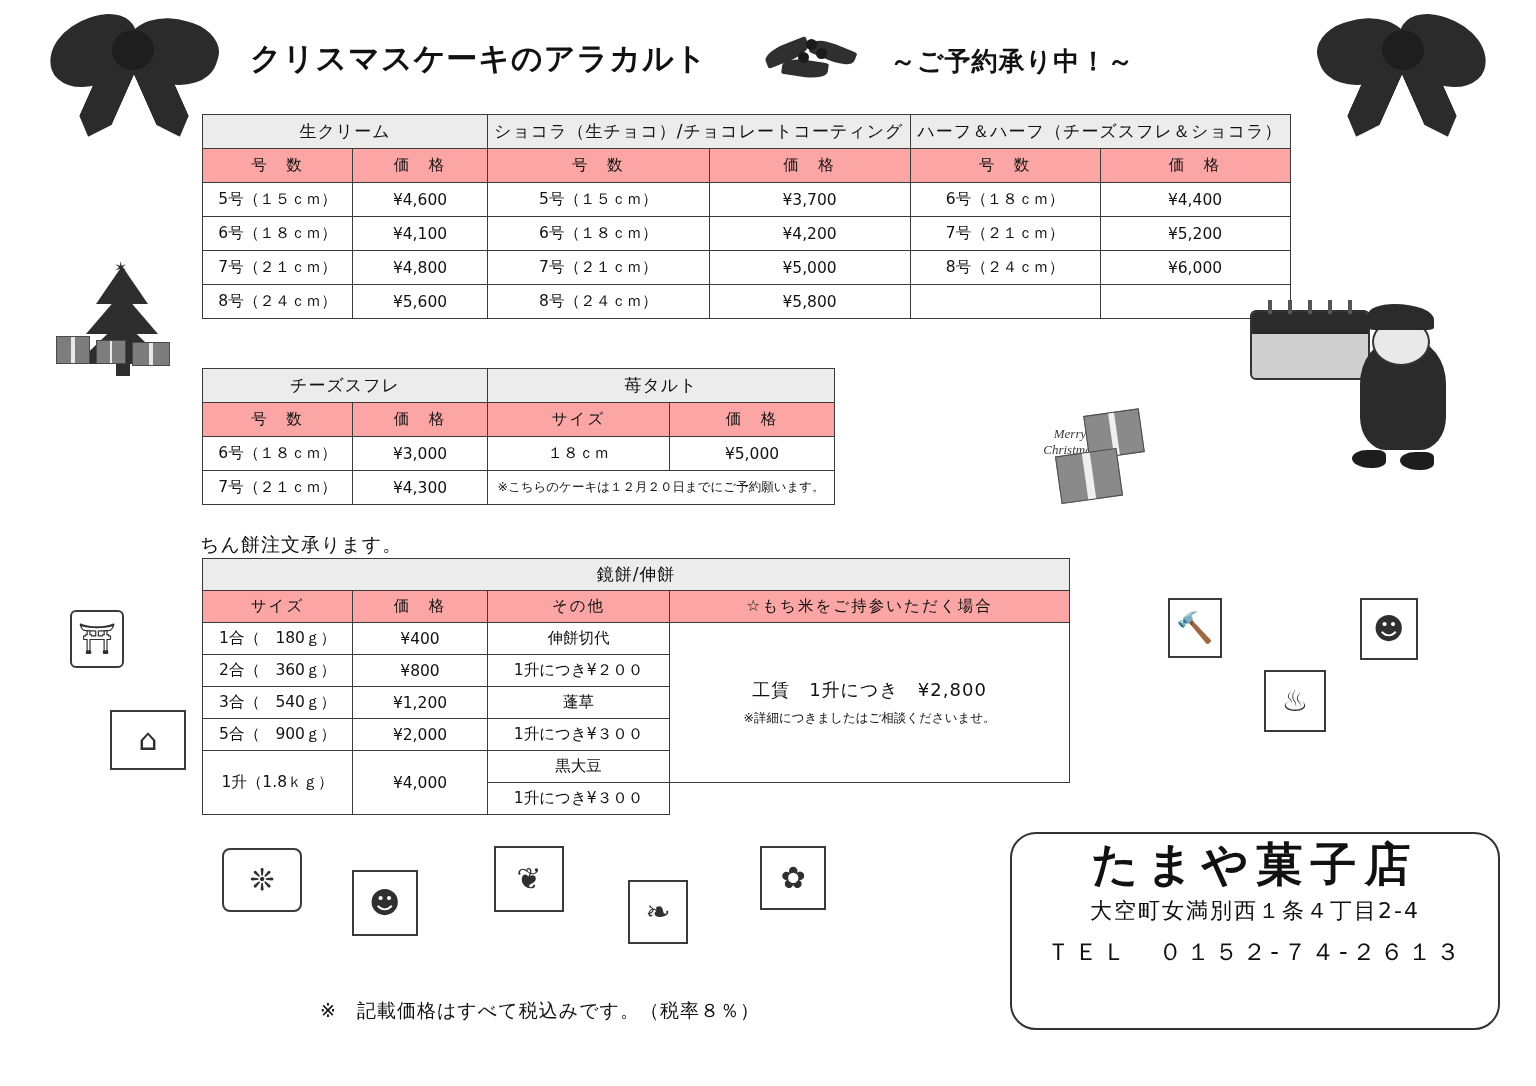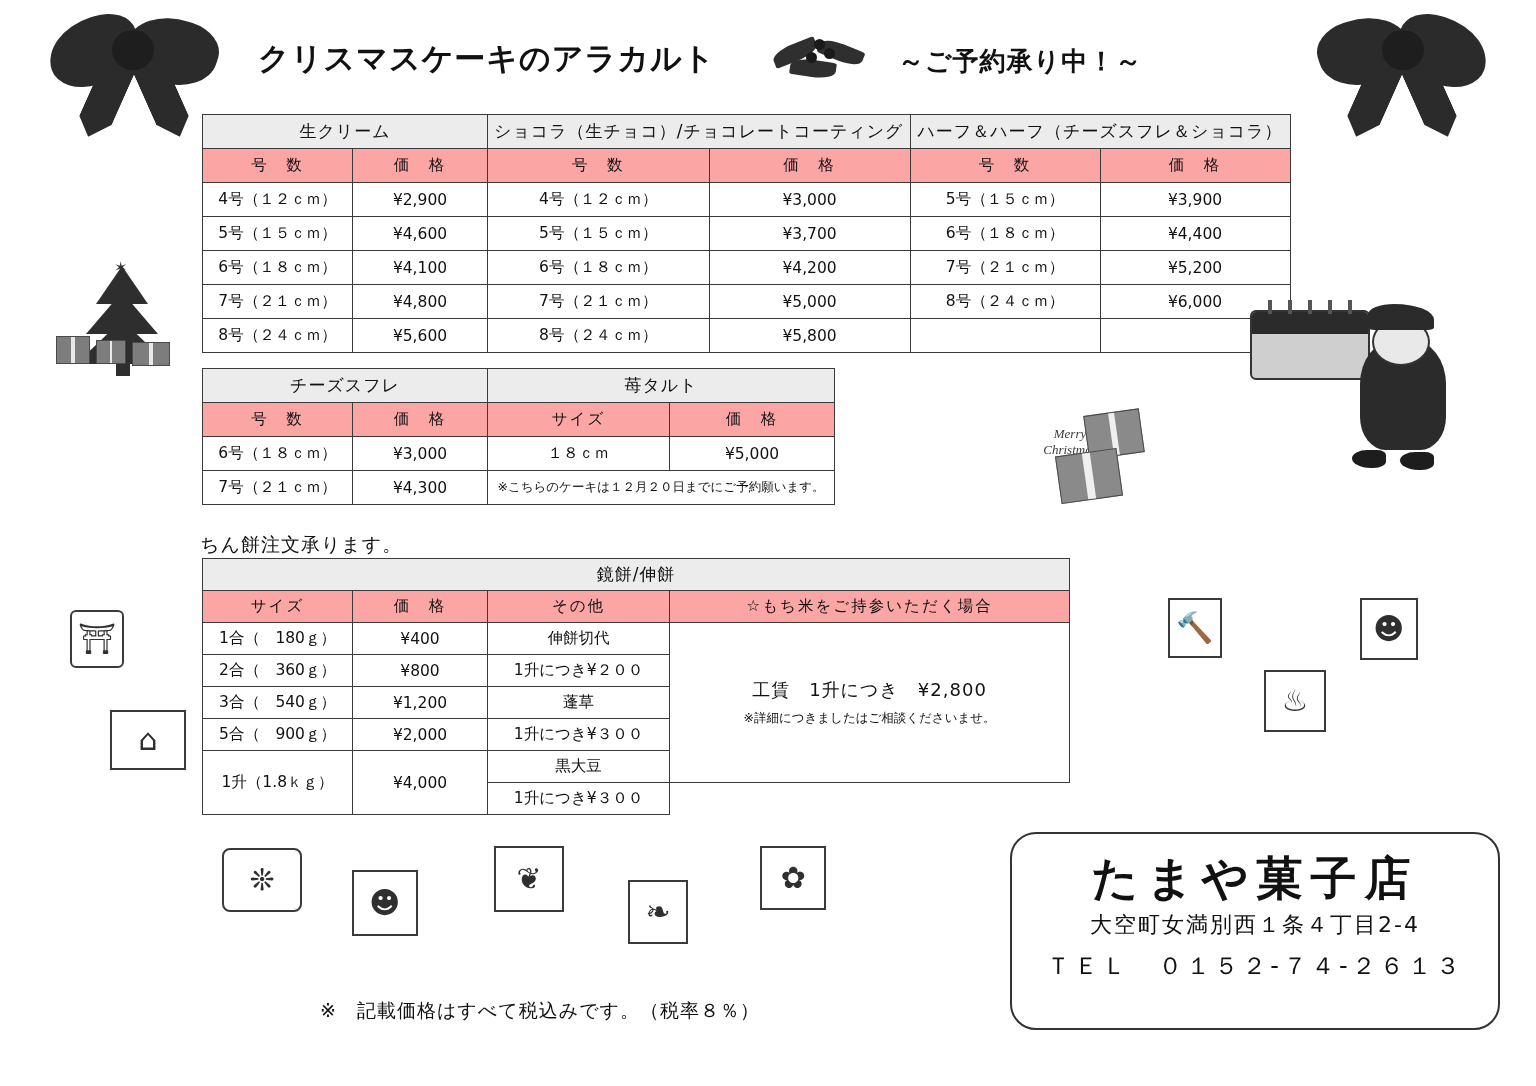--- a/index.html
+++ b/index.html
@@ -28,21 +28,21 @@
   }
   .ribbon .tail {
     position:absolute; width:34px; height:82px; background:#2b2b2b;
   }
   .ribbon .tail.a { left:40px; top:48px; transform:rotate(16deg) skewX(-8deg); clip-path:polygon(0 0,100% 0,100% 78%,50% 100%,0 78%); }
   .ribbon .tail.b { left:98px; top:48px; transform:rotate(-16deg) skewX(8deg); clip-path:polygon(0 0,100% 0,100% 78%,50% 100%,0 78%); }
   #ribbon-left { left:48px; top:10px; }
   #ribbon-right { right:48px; top:10px; transform:scaleX(-1); }
 
   
-  .header { position:absolute; left:250px; top:38px; width:1000px; height:56px;margin-left:8px; }
+  .header { position:absolute; left:250px; top:38px; width:1000px; height:56px; }
   .title-main {
     position:absolute; left:0; top:0;
     font-size:31px; font-weight:bold; letter-spacing:1px;
     font-family:"DejaVu Sans", sans-serif;
     white-space:nowrap;
   }
   .title-sub {
     position:absolute; left:640px; top:6px;
     font-size:26px; font-weight:bold; letter-spacing:1px;
     font-family:"DejaVu Sans", sans-serif;
@@ -120,21 +120,21 @@
   .bring-note { font-size:12.5px; margin-top:8px; }
 
   
   .tax-note {
     position:absolute; left:320px; top:998px;
     font-size:19px; font-family:"DejaVu Sans", sans-serif; letter-spacing:1px;
   }
   .shop-box {
     position:absolute; left:1010px; top:832px; width:490px; height:198px;
     border:2px solid #333; border-radius:26px; background:#fff;
-    text-align:center; padding-top:14px;
+    text-align:center; padding-top:0;
   }
   .shop-name {
     font-size:46px; font-weight:bold; letter-spacing:8px;
     font-family:"DejaVu Sans", sans-serif;
   }
   .shop-addr {
     font-size:22px; letter-spacing:2px;
     font-family:"DejaVu Sans", sans-serif;
   }
   .shop-tel {
@@ -258,28 +258,20 @@
           <td class="sub size">号　数</td>
           <td class="sub price">価　格</td>
           <td class="sub size2">号　数</td>
           <td class="sub price2">価　格</td>
           <td class="sub size3">号　数</td>
           <td class="sub price3">価　格</td>
         </tr>
       </thead>
       <tbody>
         <tr>
-          <td>4号（１２ｃｍ）</td>
-          <td>¥2,900</td>
-          <td>4号（１２ｃｍ）</td>
-          <td>¥3,000</td>
-          <td>5号（１５ｃｍ）</td>
-          <td>¥3,900</td>
-        </tr>
-        <tr>
           <td>5号（１５ｃｍ）</td>
           <td>¥4,600</td>
           <td>5号（１５ｃｍ）</td>
           <td>¥3,700</td>
           <td>6号（１８ｃｍ）</td>
           <td>¥4,400</td>
         </tr>
         <tr>
           <td>6号（１８ｃｍ）</td>
           <td>¥4,100</td>

